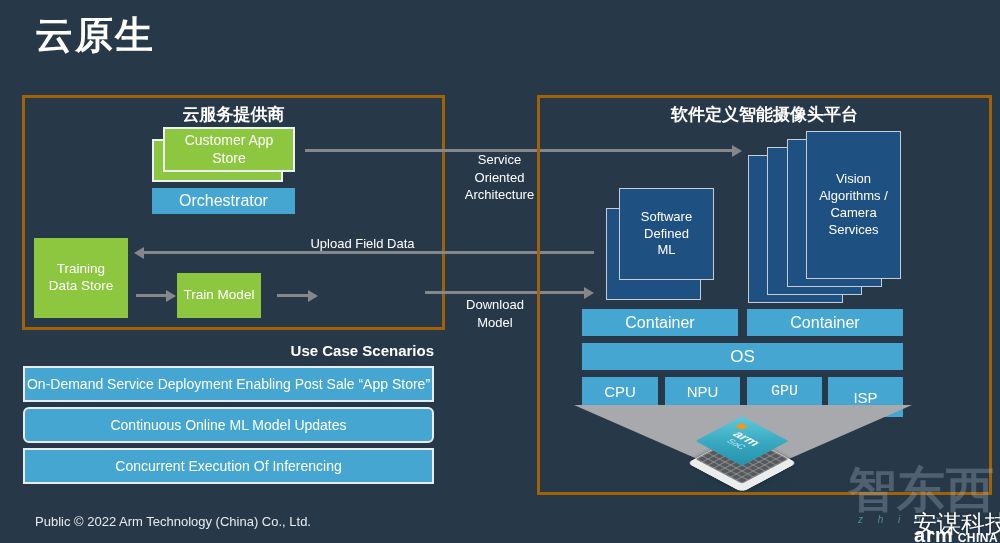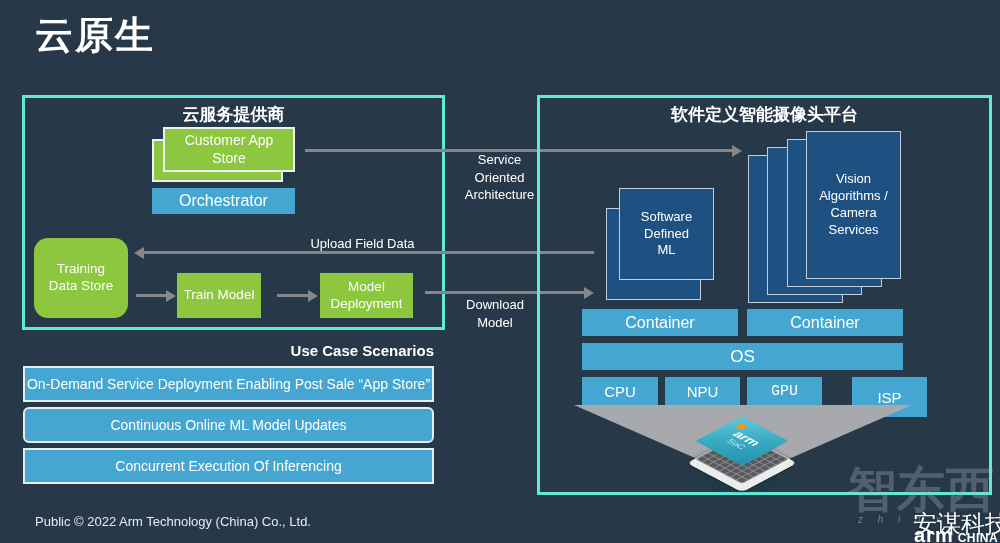--- a/index.html
+++ b/index.html
@@ -7,21 +7,21 @@
     position:relative;width:1000px;height:543px;overflow:hidden;
     background:#273949;
     font-family:"Liberation Sans","DejaVu Sans",sans-serif;
     color:#fff;
   }
   .abs{position:absolute;}
   .page-title{
     left:35px;top:10px;font-size:38px;font-weight:bold;letter-spacing:2px;
   }
   .panel{
-    border:3px solid #5eead4;background:transparent;box-sizing:border-box;
+    border:3px solid #a16207;background:transparent;box-sizing:border-box;
   }
   .panel-title{
     position:absolute;left:0;right:0;top:5px;text-align:center;
     font-size:17px;font-weight:bold;
   }
   .green-box{
     background:#8dc63f;color:#fff;display:flex;align-items:center;justify-content:center;
     text-align:center;box-sizing:border-box;line-height:1.25;
   }
   .bordered{border:2px solid #eef1f2;}
@@ -90,23 +90,22 @@
 
   <div class="abs panel" style="left:22px;top:95px;width:423px;height:235px;">
     <div class="panel-title">云服务提供商</div>
   </div>
 
   <div class="abs green-box bordered" style="left:152px;top:139px;width:131px;height:43px;"></div>
   <div class="abs green-box bordered" style="left:163px;top:127px;width:132px;height:45px;font-size:14px;padding:2px 10px;">Customer App Store</div>
 
   <div class="abs cyan-box" style="left:152px;top:188px;width:143px;height:26px;font-size:16px;">Orchestrator</div>
 
-  <div class="abs green-box" style="left:34px;top:238px;width:94px;height:80px;font-size:13.5px;padding:4px 8px;border-radius:14px;">Training Data Store</div>
+  <div class="abs green-box" style="left:34px;top:238px;width:94px;height:80px;font-size:13.5px;padding:4px 8px;">Training Data Store</div>
   <div class="abs green-box" style="left:177px;top:273px;width:84px;height:45px;font-size:13.5px;">Train Model</div>
-  <div class="abs green-box" style="left:320px;top:273px;width:93px;height:45px;font-size:13.5px;padding:2px 8px;">Model Deployment</div>
 
   <div class="arrow-line" style="left:136px;top:294px;width:31px;"></div>
   <div class="head-r" style="left:166px;top:289.5px;"></div>
   <div class="arrow-line" style="left:277px;top:294px;width:32px;"></div>
   <div class="head-r" style="left:308px;top:289.5px;"></div>
 
   <div class="arrow-line" style="left:305px;top:149px;width:428px;"></div>
   <div class="head-r" style="left:732px;top:144.5px;"></div>
   <div class="flow-label" style="left:452px;top:151px;width:95px;">Service Oriented Architecture</div>
 
@@ -129,21 +128,21 @@
   <div class="abs navy-box" style="left:767px;top:147px;width:95px;height:148px;"></div>
   <div class="abs navy-box" style="left:787px;top:139px;width:95px;height:148px;"></div>
   <div class="abs navy-box" style="left:806px;top:131px;width:95px;height:148px;font-size:13px;padding:4px 4px;">Vision Algorithms / Camera Services</div>
 
   <div class="abs cyan-box" style="left:582px;top:309px;width:156px;height:27px;font-size:16px;">Container</div>
   <div class="abs cyan-box" style="left:747px;top:309px;width:156px;height:27px;font-size:16px;">Container</div>
   <div class="abs cyan-box" style="left:582px;top:343px;width:321px;height:27px;font-size:17px;">OS</div>
   <div class="abs cyan-box" style="left:582px;top:377px;width:76px;height:28px;font-size:15px;">CPU</div>
   <div class="abs cyan-box" style="left:665px;top:377px;width:75px;height:28px;font-size:15px;">NPU</div>
   <div class="abs cyan-box" style="left:747px;top:377px;width:75px;height:28px;font-size:15px;font-family:Liberation Mono, monospace;">GPU</div>
-  <div class="abs cyan-box" style="left:852px;top:377px;width:75px;height:40px;font-size:15px;">ISP</div>
+  <div class="abs cyan-box" style="left:828px;top:377px;width:75px;height:40px;font-size:15px;">ISP</div>
 
   <div class="abs funnel" style="left:574px;top:405px;width:338px;height:74px;"></div>
 
   <div class="abs chip-shadow" style="left:682px;top:468px;width:120px;height:26px;"></div>
   <div class="abs iso chip-package" style="left:703px;top:424px;width:78px;height:78px;"></div>
   <div class="abs iso chip-pins" style="left:709px;top:426px;width:66px;height:66px;"></div>
   <div class="abs iso chip-die" style="left:709px;top:408px;width:66px;height:66px;">
     <span class="brand">arm</span>
     <span class="soc">SoC</span>
   </div>

